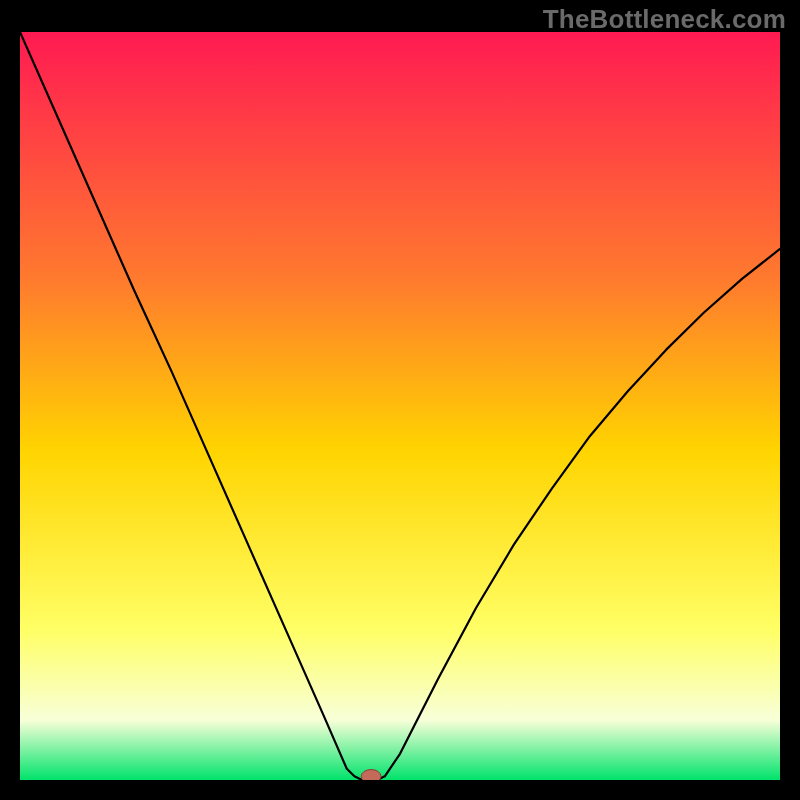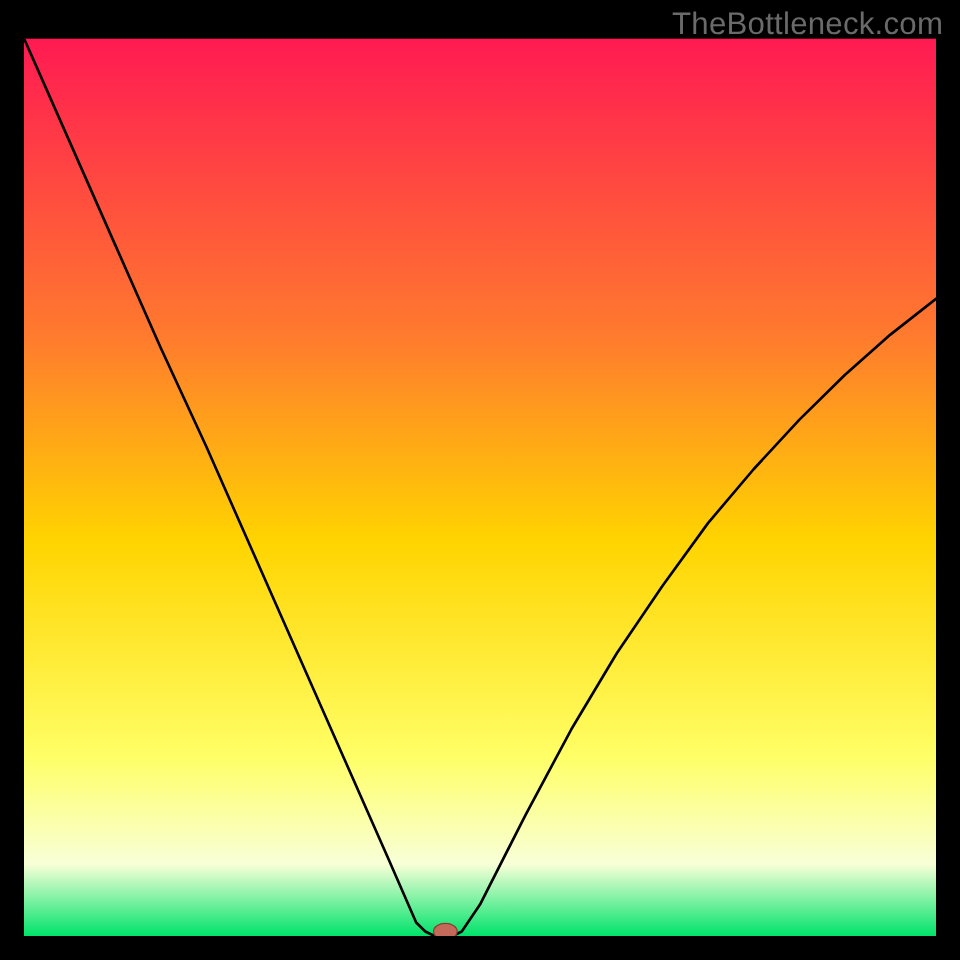--- a/index.html
+++ b/index.html
@@ -15,21 +15,21 @@
     position: relative;
     width: 800px;
     height: 800px;
     background: #000;
   }
   .watermark {
     position: absolute;
     top: 4px;
     right: 14px;
     font-size: 26px;
-    font-weight: 400;
+    font-weight: 700;
     color: #6a6a6a;
     letter-spacing: 0.2px;
     z-index: 4;
   }
   .plot {
     position: absolute;
     left: 20px;
     top: 32px;
     width: 760px;
     height: 748px;

